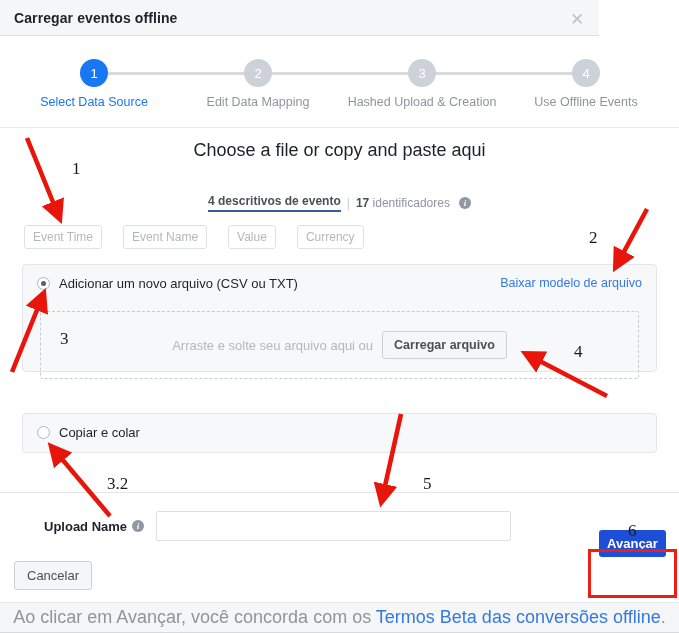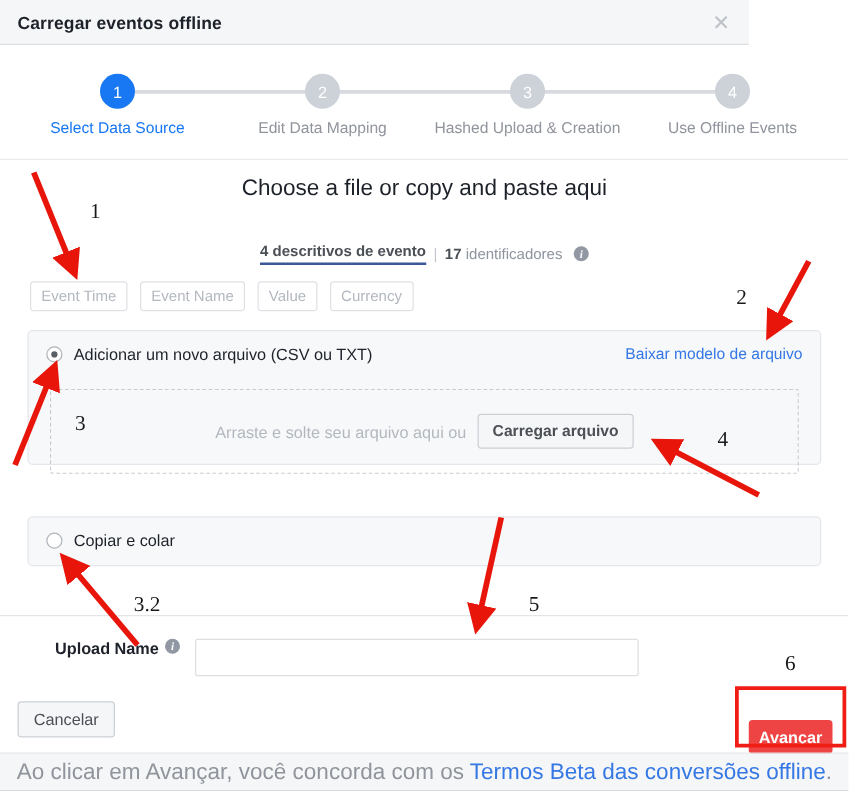--- a/index.html
+++ b/index.html
@@ -126,21 +126,21 @@
     font-family: "Liberation Serif", serif;
     font-weight: bold;
     vertical-align: middle;
     margin-left: 3px;
     cursor: pointer;
   }
 
   
   .chips {
     position: absolute; left: 24px; top: 225px;
-    display: flex; gap: 10px;
+    display: flex; gap: 21px;
   }
   .chip {
     border: 1px solid #dfe1e5;
     border-radius: 3px;
     background: #ffffff;
     color: #b3b8bf;
     font-size: 12px;
     padding: 4px 8px;
     white-space: nowrap;
   }
@@ -223,21 +223,21 @@
     position: absolute; left: 0;
     width: 679px; height: 1px;
     background: #e3e5e8;
   }
   #div-top  { top: 492px; }
   #div-bot  { top: 602px; }
 
   .namerow {
     position: absolute; left: 0; top: 511px;
     width: 679px; height: 30px;
-    display: flex; 
+    display: flex; align-items: center;
   }
   .namelabel {
     margin-left: 44px;
     font-size: 13px;
     font-weight: bold;
     color: #1d2129;
   }
   .nameinput {
     margin-left: 12px;
     width: 355px; height: 30px;
@@ -257,25 +257,25 @@
     border: 1px solid #ccd0d5;
     border-radius: 3px;
     background: #f5f6f7;
     color: #4b4f56;
     font-size: 13px;
     padding: 6px 12px;
     cursor: pointer;
     font-family: "Liberation Sans", sans-serif;
   }
   .next-btn {
-    position: absolute; left: 599px; top: 576px;
+    position: absolute; left: 599px; top: 530px;
     width: 67px; height: 27px;
     border: none;
     border-radius: 3px;
-    background: #ef4444;
+    background: #1d4ed8;
     color: #ffffff;
     font-size: 13px;
     font-weight: bold;
     cursor: pointer;
     font-family: "Liberation Sans", sans-serif;
   }
   .next-highlight {
     position: absolute;
     left: 588px; top: 549px;
     width: 89px; height: 49px;

